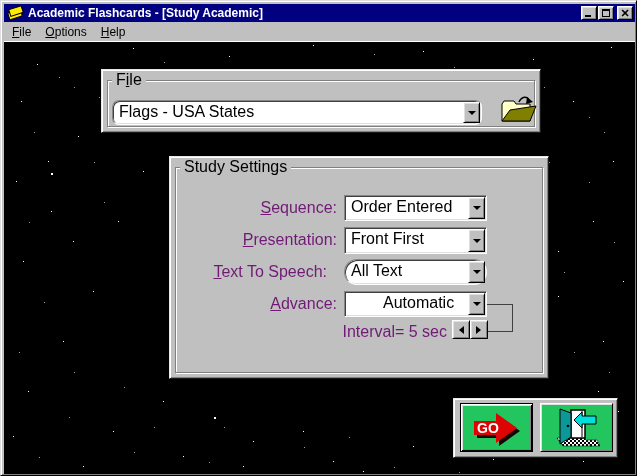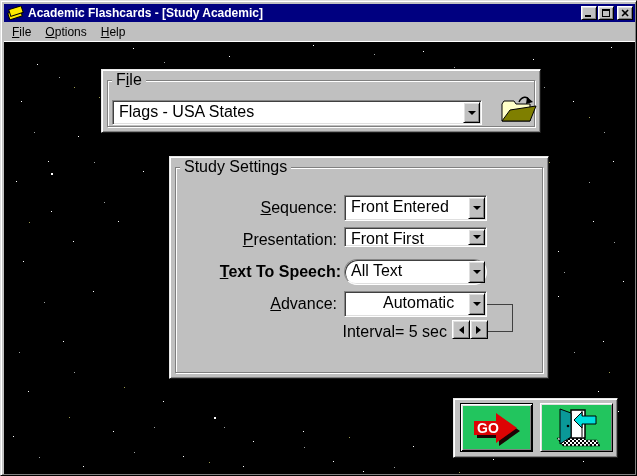--- a/index.html
+++ b/index.html
@@ -92,21 +92,21 @@
   }
   .drop-btn {
     width:17px; margin:1px; background:#c0c0c0;
     border:1px solid; border-color:#fff #000 #000 #fff;
     box-shadow: inset 1px 1px 0 #dfdfdf, inset -1px -1px 0 #808080;
     display:flex; align-items:center; justify-content:center;
   }
   .tri-down { width:0; height:0; border:4px solid transparent; border-top:4px solid #000; margin-top:4px; }
 
   .field-label {
-    position:absolute; font-size:16px; color:#000000; text-align:right;
+    position:absolute; font-size:16px; color:#701a75; text-align:right;
     line-height:26px; white-space:nowrap;
   }
 
   
   .spinner { position:absolute; display:flex; }
   .spin-btn {
     width:18px; height:19px; background:#c0c0c0;
     border:1px solid; border-color:#fff #000 #000 #fff;
     box-shadow: inset 1px 1px 0 #dfdfdf, inset -1px -1px 0 #808080;
     display:flex; align-items:center; justify-content:center;
@@ -162,55 +162,55 @@
 
   <div class="client">
     <div class="stars white"></div>
     <div class="stars dim"></div>
     <div class="stars olive"></div>
     <div class="stars bright"></div>
 
     <div class="panel" style="left:97px; top:27px; width:440px; height:64px;">
       <div class="groove" style="left:5px; top:10px; right:5px; bottom:5px;"></div>
       <span class="gcaption" style="left:10px;">F<u>i</u>le</span>
-      <div class="combobox" style="left:10px; top:30px; width:370px; height:25px;">
+      <div class="combobox" style="left:10px; top:30px; width:370px; height:25px;border-radius:7px;">
         <span class="value">Flags - USA States</span>
         <span class="drop-btn">
             <span class="tri-down"></span>
           </span>
       </div>
       <svg style="position:absolute; left:397px; top:24px;" width="40" height="34" viewBox="0 0 40 34">
         <polygon points="3,10 5,7 15,7 17,10 31,10 31,27 3,27" fill="#ffffc8" stroke="#000" stroke-width="1"></polygon>
         <polygon points="11,16 37,12 31,27 3,27" fill="#7f7f00" stroke="#000" stroke-width="1"></polygon>
         <path d="M20,8 C23,2 28,2 30,6" stroke="#000" stroke-width="1.5" fill="none"></path>
         <polygon points="28,3 34,8 27,10" fill="#000"></polygon>
       </svg>
     </div>
 
     <div class="panel" style="left:125px; top:114px; width:380px; height:223px;margin-left:40px;">
       <div class="groove" style="left:5px; top:10px; right:5px; bottom:5px;"></div>
       <span class="gcaption" style="left:10px;">Study Settings</span>
 
       <span class="field-label" style="left:10px; top:38px; width:157px;"><u>S</u>equence:</span>
       <div class="combobox" style="left:174px; top:38px; width:143px; height:26px;">
-        <span class="value">Front Entered</span>
+        <span class="value">Order Entered</span>
         <span class="drop-btn">
             <span class="tri-down"></span>
           </span>
       </div>
 
       <span class="field-label" style="left:10px; top:70px; width:157px;text-align:right;"><u>P</u>resentation:</span>
-      <div class="combobox" style="left:174px; top:70px; width:143px; height:20px;">
+      <div class="combobox" style="left:174px; top:70px; width:143px; height:27px;">
         <span class="value">Front First</span>
         <span class="drop-btn">
             <span class="tri-down"></span>
           </span>
       </div>
 
-      <span class="field-label" style="left:14px; top:102px; width:157px;font-weight:bold;"><u>T</u>ext To Speech:</span>
+      <span class="field-label" style="left:0; top:102px; width:157px;"><u>T</u>ext To Speech:</span>
       <div class="combobox" style="left:174px; top:102px; width:143px; height:26px;border-radius:13px;">
         <span class="value">All Text</span>
         <span class="drop-btn">
             <span class="tri-down"></span>
           </span>
       </div>
 
       <span class="field-label" style="left:10px; top:134px; width:157px;"><u>A</u>dvance:</span>
       <div class="combobox" style="left:174px; top:134px; width:143px; height:26px;padding-left:32px;">
         <span class="value">Automatic</span>

